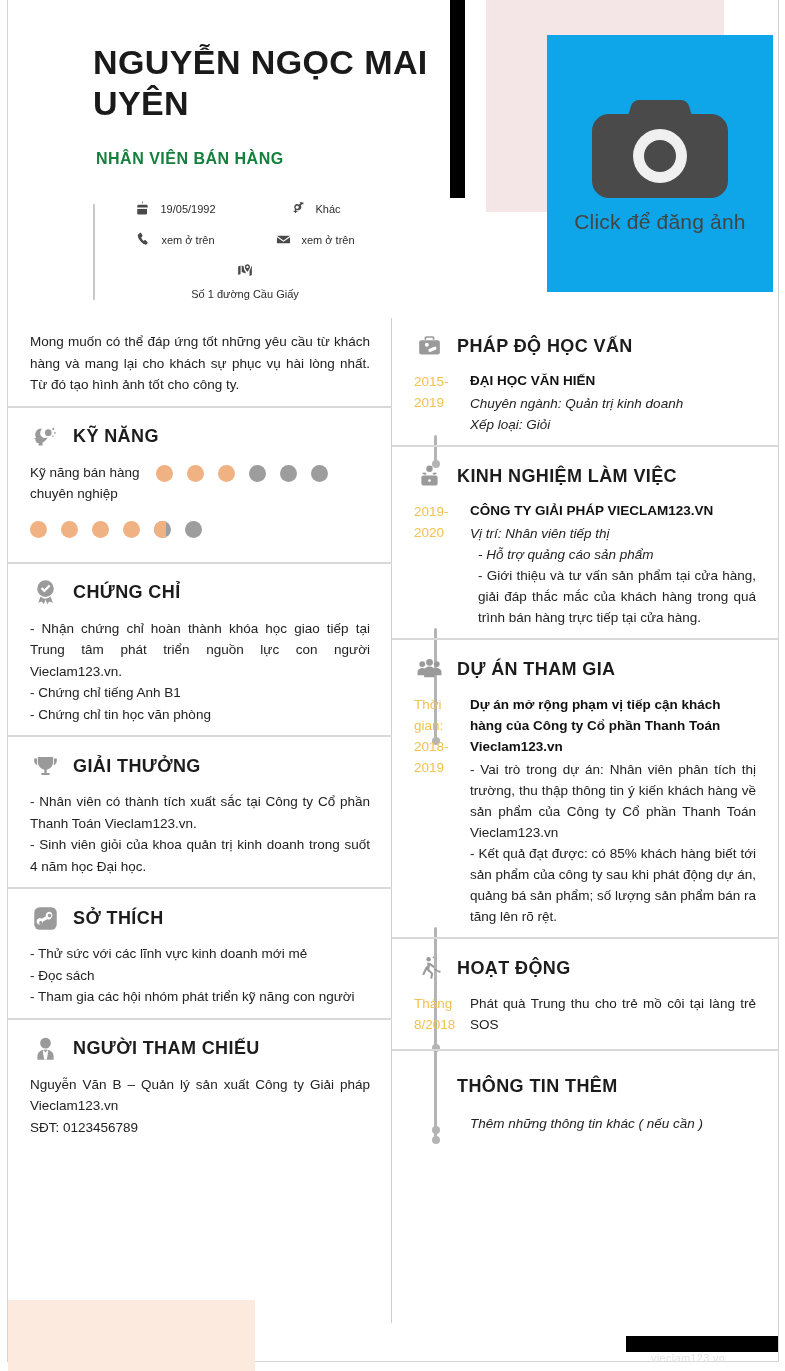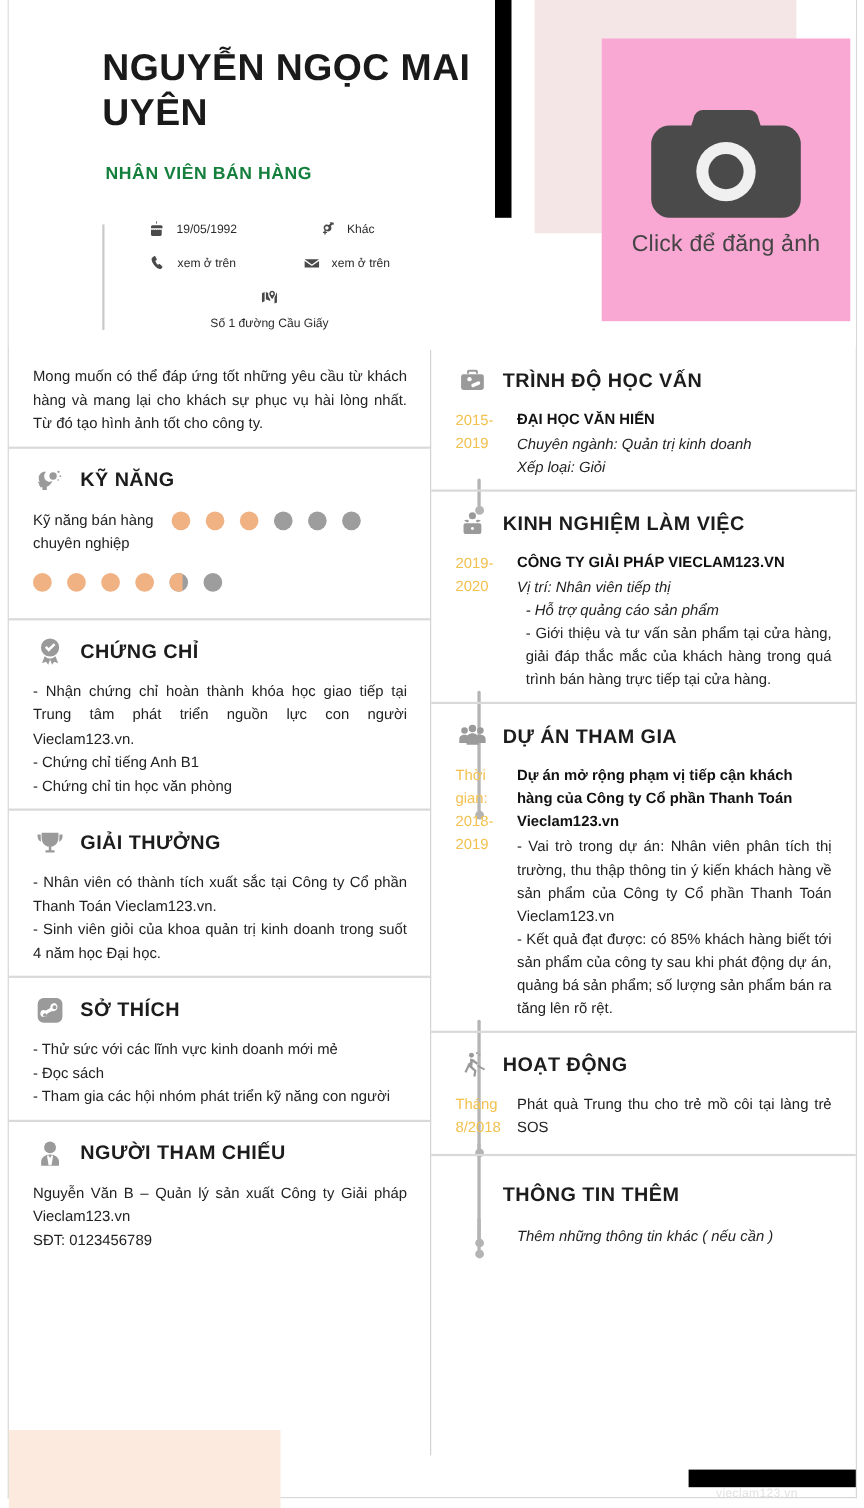--- a/index.html
+++ b/index.html
@@ -19,21 +19,21 @@
   .frame-left  { position:absolute; left:7px;  top:0; width:1px; height:1362px; background:#d4d4d4; }
   .frame-right { position:absolute; left:778px;top:0; width:1px; height:1362px; background:#d4d4d4; }
   .frame-bottom{ position:absolute; left:7px;  top:1361px; width:772px; height:1px; background:#d4d4d4; }
 
   
   .header { position:absolute; left:8px; top:0; width:770px; height:315px; background:#fff; }
   .hdr-blackbar { position:absolute; left:442px; top:0; width:15px; height:198px; background:#000000; }
   .hdr-pinkbox  { position:absolute; left:478px; top:0; width:238px; height:212px; background:#f4e6e6; }
   .photo-box {
     position:absolute; left:539px; top:35px; width:226px; height:257px;
-    background:#f9a8d4; display:flex; flex-direction:column;
+    background:#0ea5e9; display:flex; flex-direction:column;
     align-items:center; justify-content:center; gap:6px;
   }
   .cam-icon { width:152px; height:110px; }
   .photo-label { font-size:21px; color:#444; letter-spacing:0.2px; }
 
   .name {
     position:absolute; left:85px; top:42px; width:350px;
     font-size:34px; line-height:41px; font-weight:700;
     color:#1a1a1a; letter-spacing:0.4px;
   }
@@ -300,21 +300,21 @@
     <div class="sec" style="padding-top:16px;">
       <div class="sec-head">
         <span class="sec-ico">
           <svg viewBox="0 0 30 30" width="27" height="27">
               <path d="M11.5 3.5h7c1.1 0 2 .9 2 2v2h-1.9V6c0-.4-.3-.6-.6-.6h-6c-.3 0-.6.2-.6.6v1.5H9.5v-2c0-1.1.9-2 2-2z"></path>
               <rect x="3.5" y="8" width="23" height="16" rx="2.5"></rect>
               <circle cx="12" cy="13" r="2.2" fill="#fff"></circle>
               <rect x="13.5" y="16.4" width="9.5" height="3.6" rx="1.8" fill="#fff" transform="rotate(-22 18 18)"></rect>
             </svg>
         </span>
-        <span class="sec-title">TRÌNH ĐỘ HỌC VẤN</span>
+        <span class="sec-title">PHÁP ĐỘ HỌC VẤN</span>
       </div>
       <div class="tl">
         <div class="tl-date">2015-2019<i class="tl-line" style="height:26px;"></i></div>
         <div class="tl-body">
           <div class="entry-title">ĐẠI HỌC VĂN HIẾN</div>
           <div class="entry-line">Chuyên ngành: Quản trị kinh doanh</div>
           <div class="entry-line">Xếp loại: Giỏi</div>
         </div>
       </div>
     </div>

